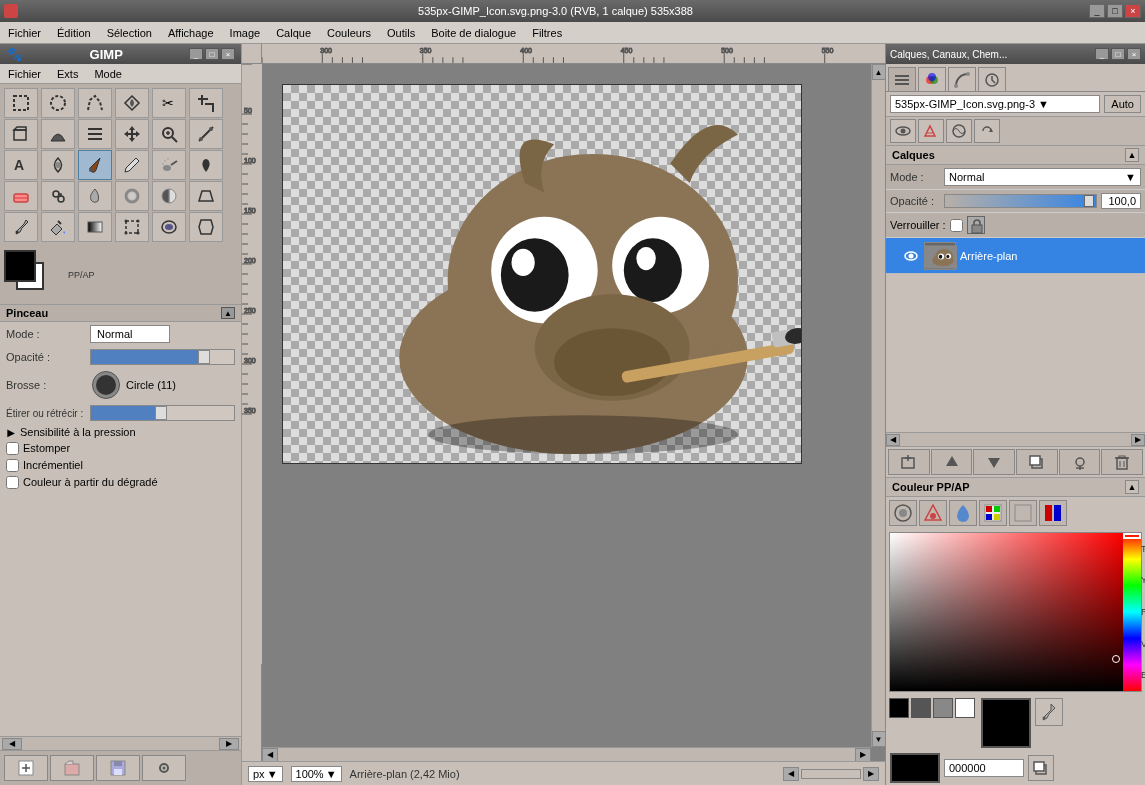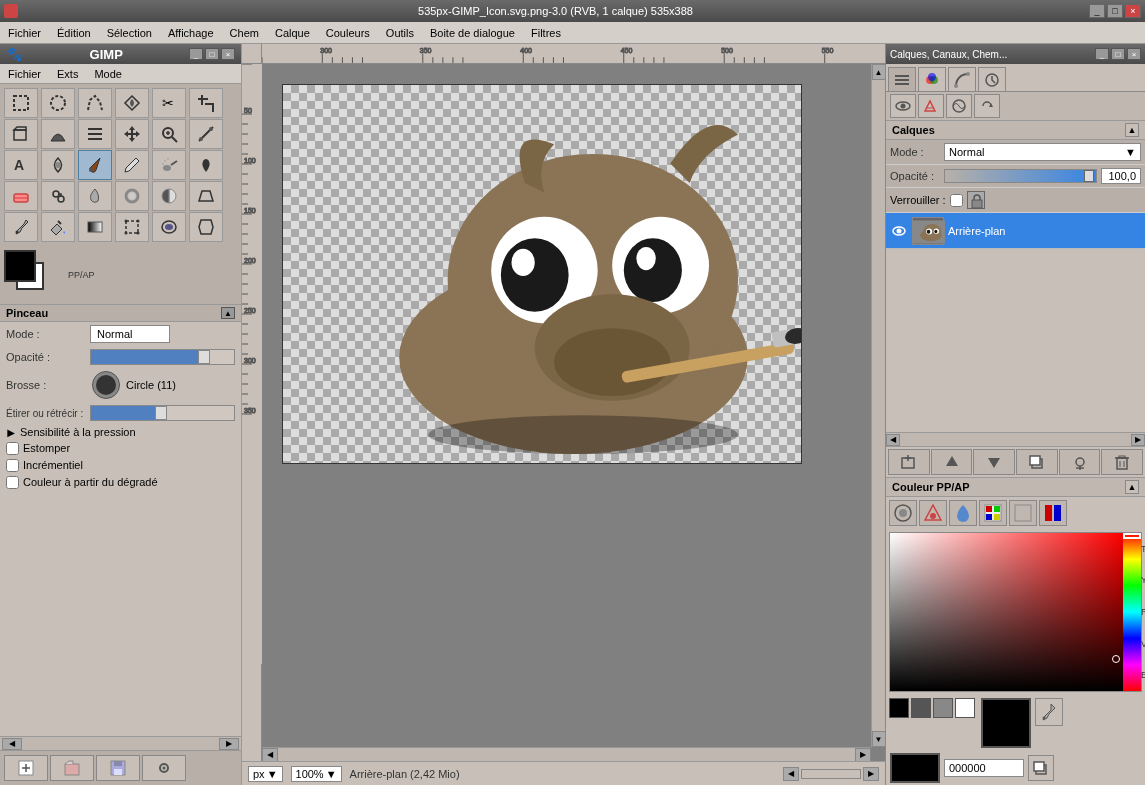--- a/index.html
+++ b/index.html
@@ -460,21 +460,21 @@
 
     
     #layer-list {
       flex: 1;
       background: #c8c0b8;
       overflow-y: auto;
     }
     .layer-item {
       display: flex;
       align-items: center;
-      padding: 3px 4px;
+      padding: 3px 16px;
       gap: 4px;
       border-bottom: 1px solid #bbb;
       height: 36px;
       cursor: pointer;
     }
     .layer-item.selected {
       background: #3584e4;
       color: white;
     }
     .layer-visibility {
@@ -625,21 +625,21 @@
     <div class="win-btn">□</div>
     <div class="win-btn" style="background:#c44;color:white;">×</div>
   </div>
 </div>
 
 <div id="menubar">
   <div class="menu-item">Fichier</div>
   <div class="menu-item">Édition</div>
   <div class="menu-item">Sélection</div>
   <div class="menu-item">Affichage</div>
-  <div class="menu-item">Chem</div>
+  <div class="menu-item">Image</div>
   <div class="menu-item">Calque</div>
   <div class="menu-item">Couleurs</div>
   <div class="menu-item">Outils</div>
   <div class="menu-item">Boite de dialogue</div>
   <div class="menu-item">Filtres</div>
 </div>
 
 <div id="main-layout">
 
   <div id="toolbox">
@@ -1156,20 +1156,27 @@
           </svg>
       </div>
       <div class="layer-tab">
         <svg width="18" height="18">
             <circle cx="9" cy="9" r="6" fill="none" stroke="#555" stroke-width="1.5"></circle>
             <path d="M9,5 L9,9 L12,12" fill="none" stroke="#555" stroke-width="1.5"></path>
           </svg>
       </div>
     </div>
 
+    <div class="layer-dropdown-row">
+      <div class="layer-dropdown">
+        <span>535px-GIMP_Icon.svg.png-3</span>
+        <span>▼</span>
+      </div>
+      <div class="auto-btn">Auto</div>
+    </div>
 
     <div style="display:flex;background:#c0b8b0;border-bottom:1px solid #999;padding:2px 4px;gap:2px;">
       <div style="width:26px;height:24px;background:#c8c0b8;border:1px solid #888;display:flex;align-items:center;justify-content:center;cursor:pointer;">
         <svg width="18" height="18">
             <ellipse cx="9" cy="9" rx="7" ry="4" fill="none" stroke="#555" stroke-width="1.5"></ellipse>
             <circle cx="9" cy="9" r="2.5" fill="#555"></circle>
           </svg>
       </div>
       <div style="width:26px;height:24px;background:#c8c0b8;border:1px solid #888;display:flex;align-items:center;justify-content:center;cursor:pointer;">
         <svg width="18" height="18">

